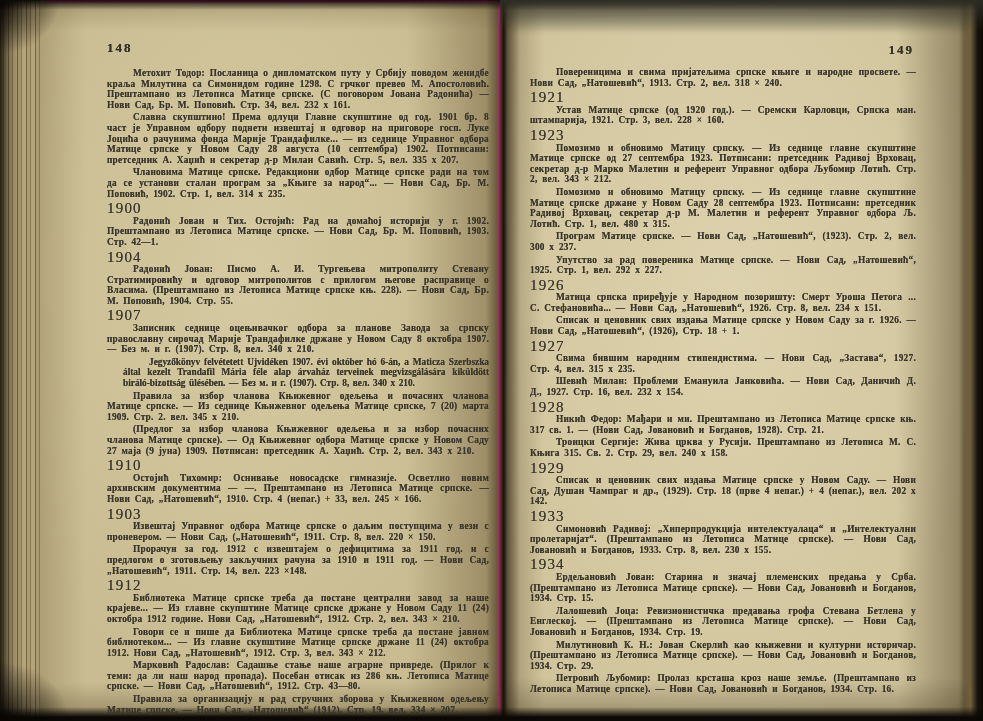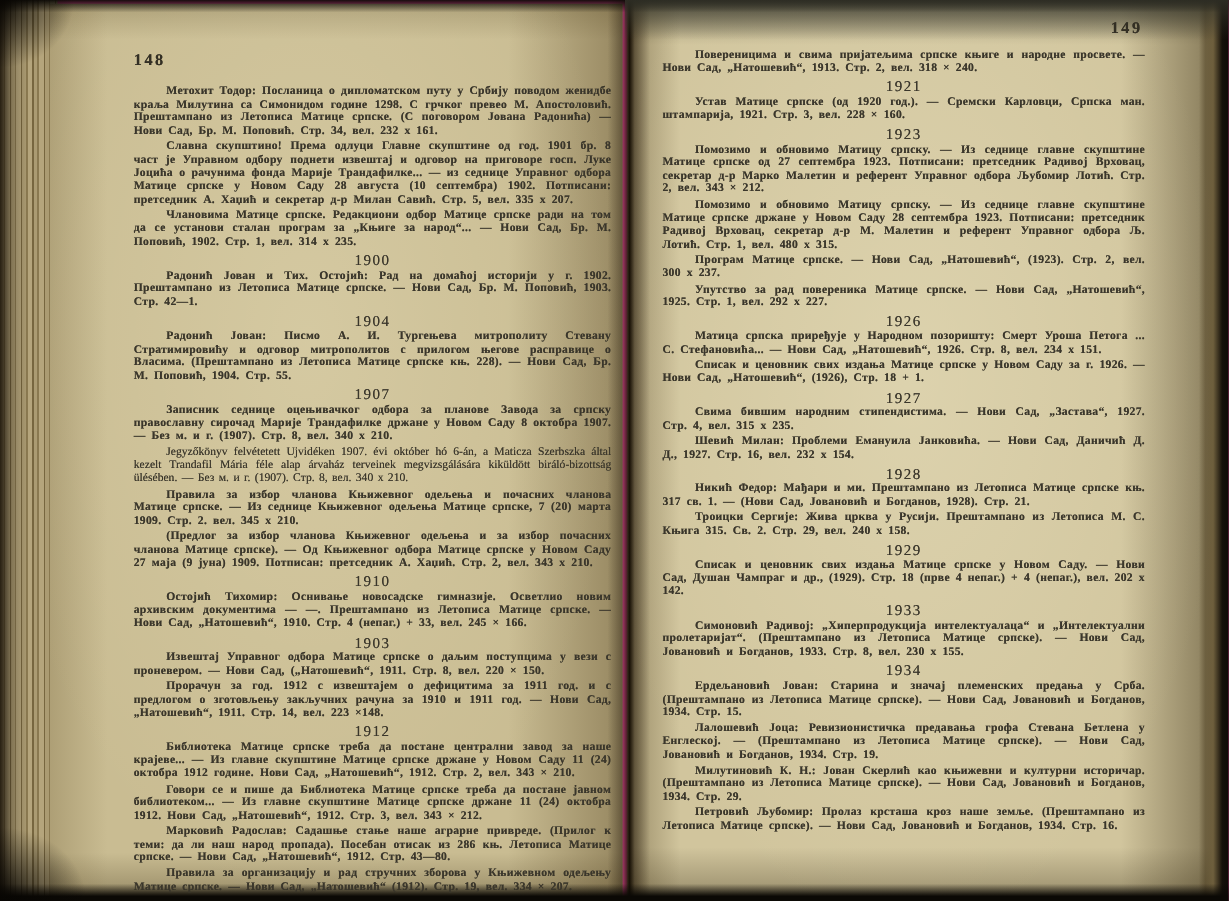--- a/index.html
+++ b/index.html
@@ -57,32 +57,32 @@
   .corner.bl{left:0;bottom:0;width:70px;height:60px;
     background:radial-gradient(ellipse at 0 100%,rgba(8,6,3,.95),rgba(8,6,3,0) 70%);}
 
   .text-col{position:absolute;color:#3a362b;}
   .text-col .page-body{
     font-size:9.3px;line-height:10.6px;text-align:justify;
     word-spacing:2.1px;letter-spacing:.25px;
     text-shadow:0 0 .4px rgba(58,54,43,.75);
   }
   .text-left{left:107px;top:40px;width:382px;}
-  .text-right{left:519px;top:14px;width:386px;padding-left:11px;}
+  .text-right{left:519px;top:42px;width:386px;padding-left:11px;}
   .pagenum{
     font-weight:bold;font-size:13px;letter-spacing:2px;color:#332f24;
     text-shadow:0 0 .5px rgba(51,47,36,.8);
   }
   .text-left .pagenum{text-align:left;margin:0 0 12px 0;}
   .text-right .pagenum{text-align:right;padding-right:2px;margin:0 0 9px 0;}
   .entry{margin:0 0 2px 0;text-indent:26px;font-weight:bold;}
   .entry.no-indent{text-indent:0;}
-  .entry.latin{font-weight:normal;letter-spacing:0;word-spacing:1.2px;}
+  .entry.latin{font-weight:bold;letter-spacing:0;word-spacing:1.2px;margin-left:16px;}
   .year-heading{
-    text-align:center;font-size:12px;letter-spacing:1.2px;
+    font-size:15px;letter-spacing:1.2px;
     margin:4px 0 2px 0;text-indent:0;
     text-shadow:0 0 .4px rgba(58,54,43,.75);
   }
 </style>
 </head>
 <body>
 
 <div class="photo">
   <div class="edge-left"></div>
   <div class="page-left"></div>

